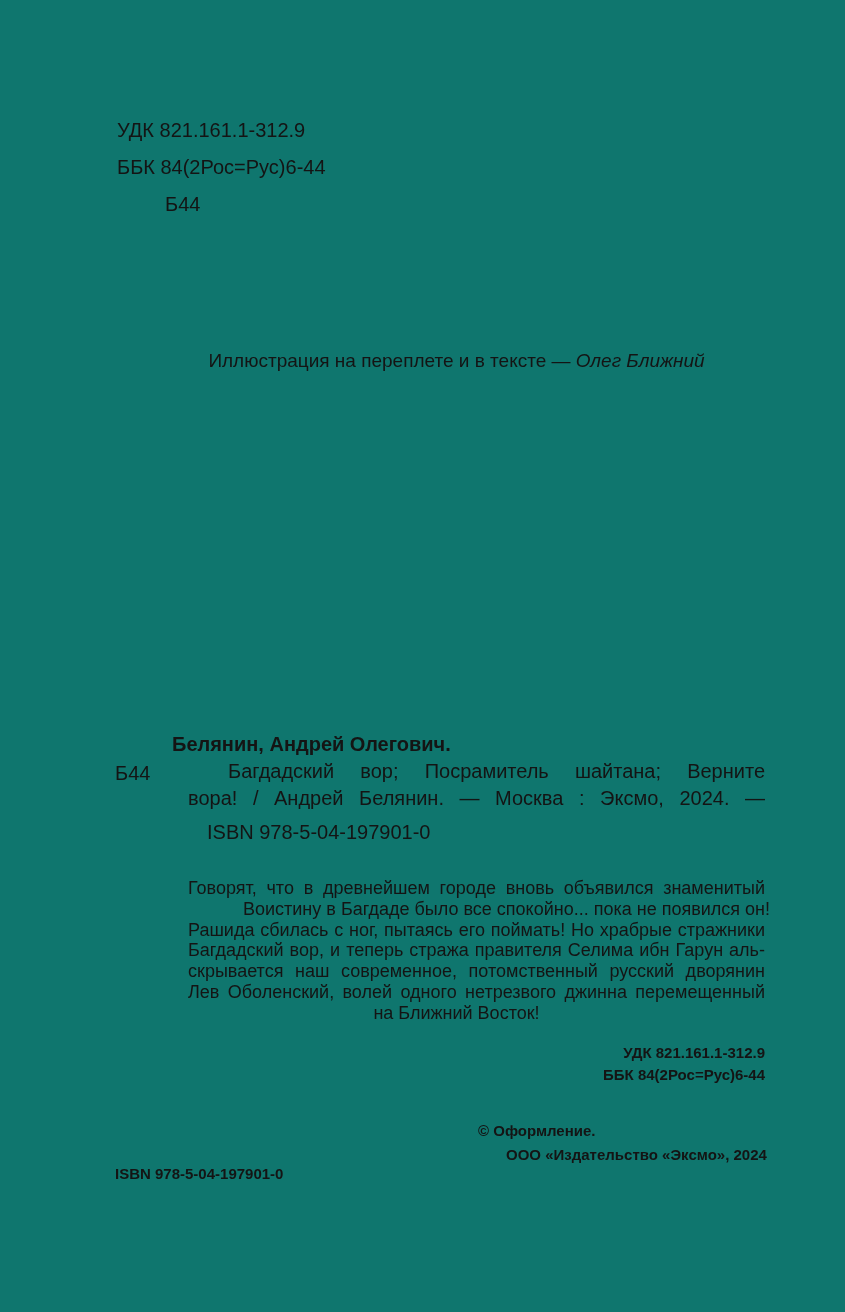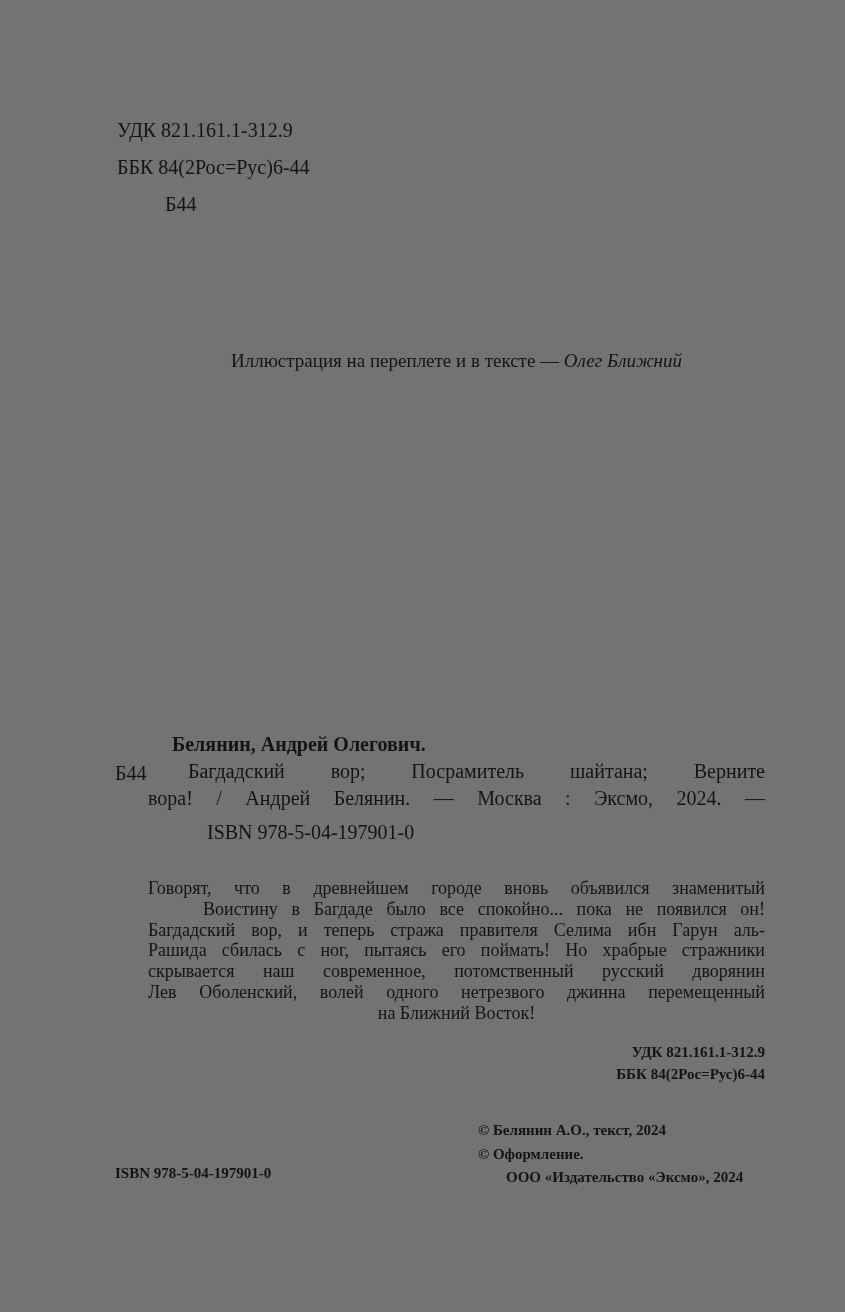--- a/index.html
+++ b/index.html
@@ -4,23 +4,23 @@
 <style>
   html, body {
     margin: 0;
     padding: 0;
     background: #ffffff;
   }
   .page {
     position: relative;
     width: 845px;
     height: 1312px;
-    background: #737373;
+    background: #0f766e;
     color: #141414;
-    font-family: Liberation Serif, serif;
+    font-family: Liberation Sans, sans-serif;
     overflow: hidden;
   }
   
   .class-top {
     position: absolute;
     left: 117px;
     top: 112px;
     font-size: 20px;
     line-height: 37px;
     white-space: nowrap;
@@ -62,20 +62,21 @@
   }
   .cat-body {
     margin-left: 33px;
     width: 617px;
     line-height: 27px;
   }
   .jline {
     text-align: justify;
     text-align-last: justify;
     white-space: nowrap;
+    margin-left: 40px;
   }
   .cat-body .indent-first {
     padding-left: 40px;
   }
   .cat-isbn {
     margin-left: 92px;
     margin-top: 7px;
     line-height: 27px;
     white-space: nowrap;
   }
@@ -150,33 +151,32 @@
     <div class="cat-body">
       <div class="jline indent-first">Багдадский вор; Посрамитель шайтана; Верните</div>
       <div class="jline">вора! / Андрей Белянин. — Москва : Эксмо, 2024. —</div>
     </div>
     <div class="cat-isbn">ISBN 978-5-04-197901-0</div>
   </div>
 
   <div class="annotation">
     <div class="jline">Говорят, что в древнейшем городе вновь объявился знаменитый</div>
     <div class="jline indent-first">Воистину в Багдаде было все спокойно... пока не появился он!</div>
+    <div class="jline">Рашида сбилась с ног, пытаясь его поймать! Но храбрые стражники</div>
     <div class="jline">Багдадский вор, и теперь стража правителя Селима ибн Гарун аль-</div>
-    <div class="jline">Рашида сбилась с ног, пытаясь его поймать! Но храбрые стражники</div>
     <div class="jline">скрывается наш современное, потомственный русский дворянин</div>
     <div class="jline">Лев Оболенский, волей одного нетрезвого джинна перемещенный</div>
     <div class="last">на Ближний Восток!</div>
   </div>
 
   <div class="class-bottom">
     <div>УДК 821.161.1-312.9</div>
     <div>ББК 84(2Рос=Рус)6-44</div>
   </div>
 
   <div class="copyright">
-    <div>© Белянин А.О., текст, 2024</div>
     <div>© Оформление.</div>
     <div class="org-indent">ООО «Издательство «Эксмо», 2024</div>
   </div>
 
   <div class="isbn-footer">ISBN 978-5-04-197901-0</div>
 
 </div>
 
 </body></html>

